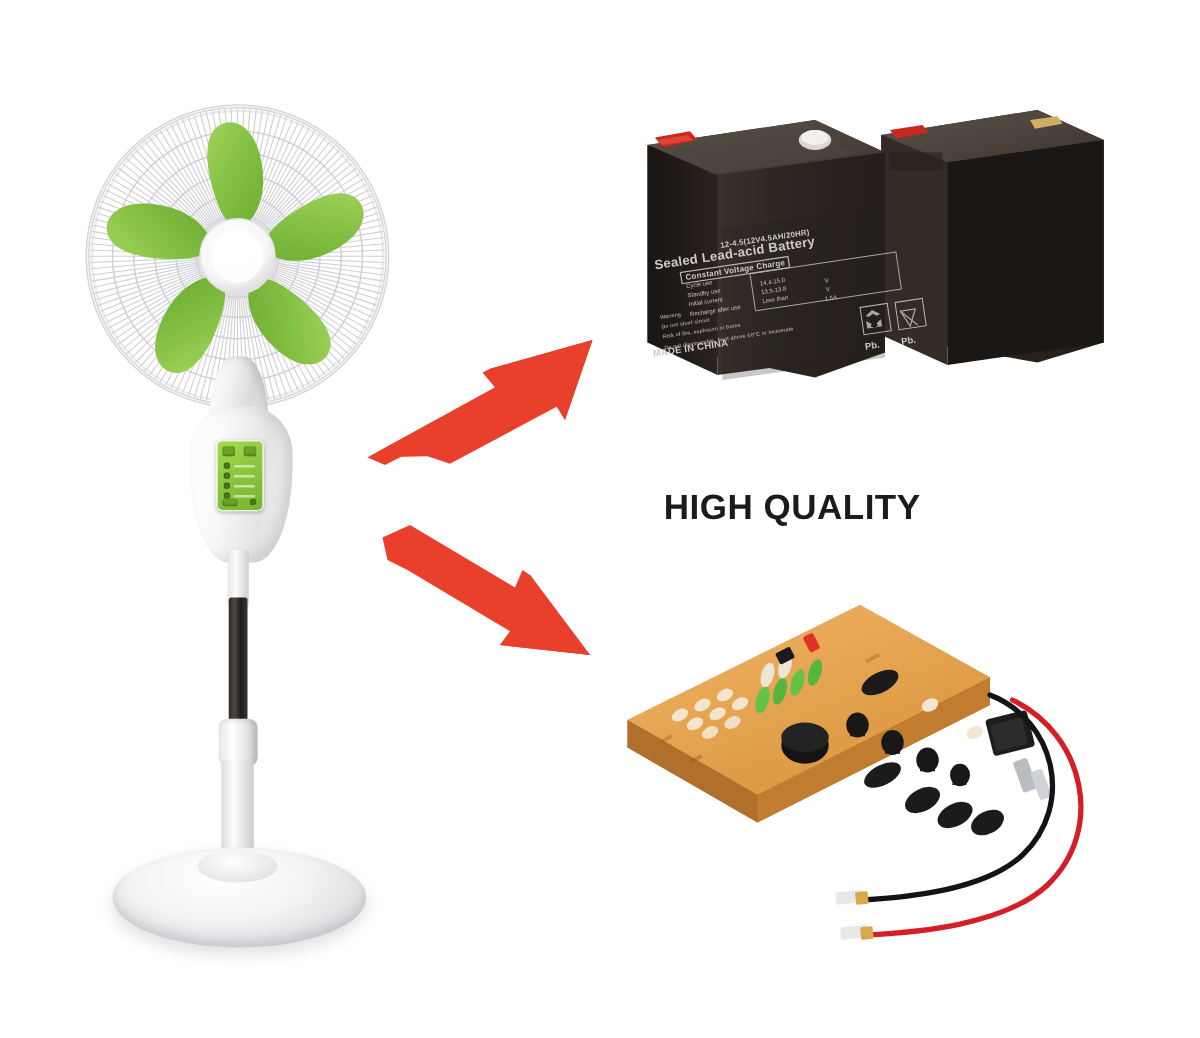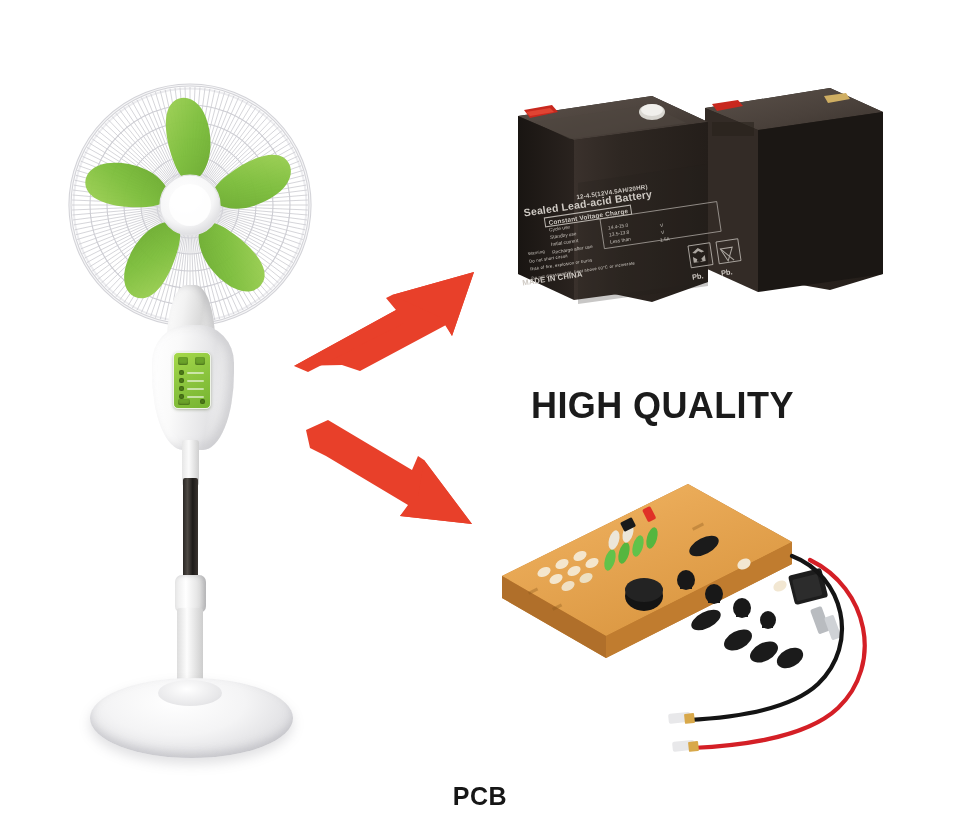--- a/index.html
+++ b/index.html
@@ -201,21 +201,21 @@
 
   
   #headline {
     position: absolute;
     left: 531px;
     top: 389px;
     width: 400px;
     color: #1b1b1b;
     font-family: "Liberation Sans", sans-serif;
     font-weight: bold;
-    font-size: 36px;
+    font-size: 28px;
     line-height: 34px;
     letter-spacing: .4px;
   }
   #headline div { white-space: nowrap; }
 
   
   #pcb-product {
     position: absolute;
     left: 492px;
     top: 468px;
@@ -678,15 +678,14 @@
       </g>
 
       <g opacity=".35" fill="#8a5a1e">
         <rect x="36" y="124" width="10" height="3" transform="rotate(-27 36 124)"></rect>
         <rect x="60" y="140" width="10" height="3" transform="rotate(-27 60 140)"></rect>
         <rect x="200" y="60" width="12" height="3" transform="rotate(-27 200 60)"></rect>
       </g>
     </svg>
   </div>
 
-  <div id="pcb-caption">PCB</div>
 
 </div>
 
 </body></html>

